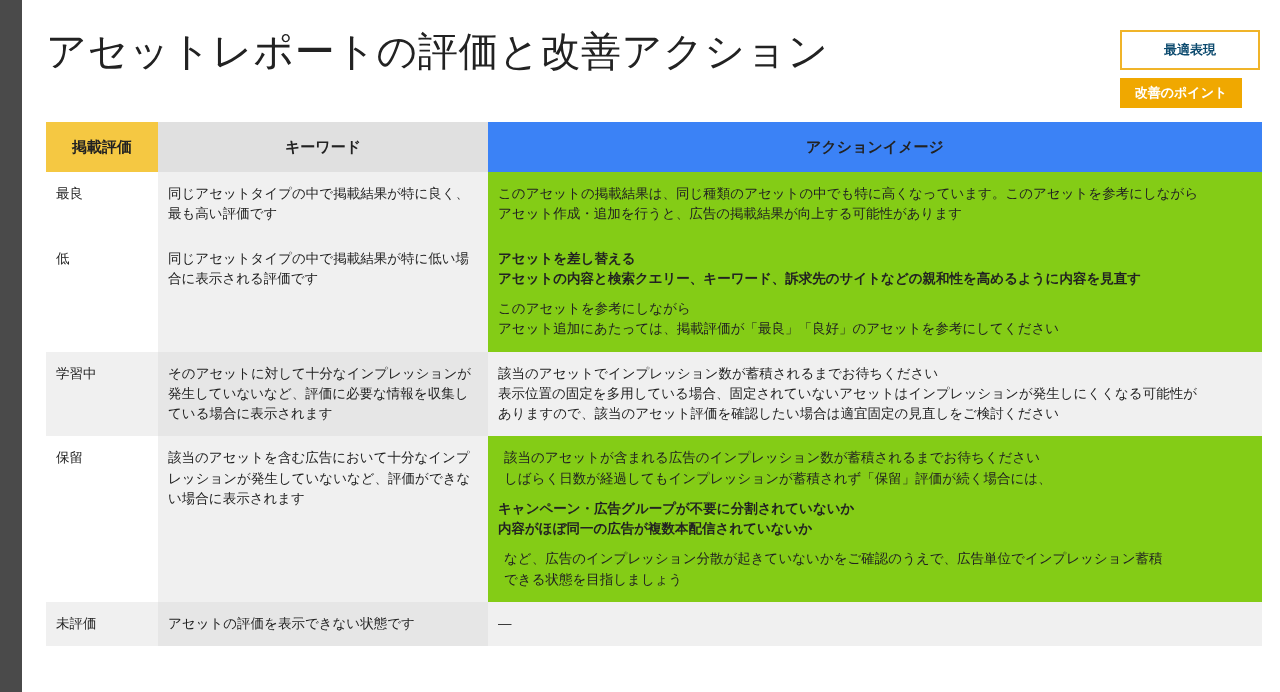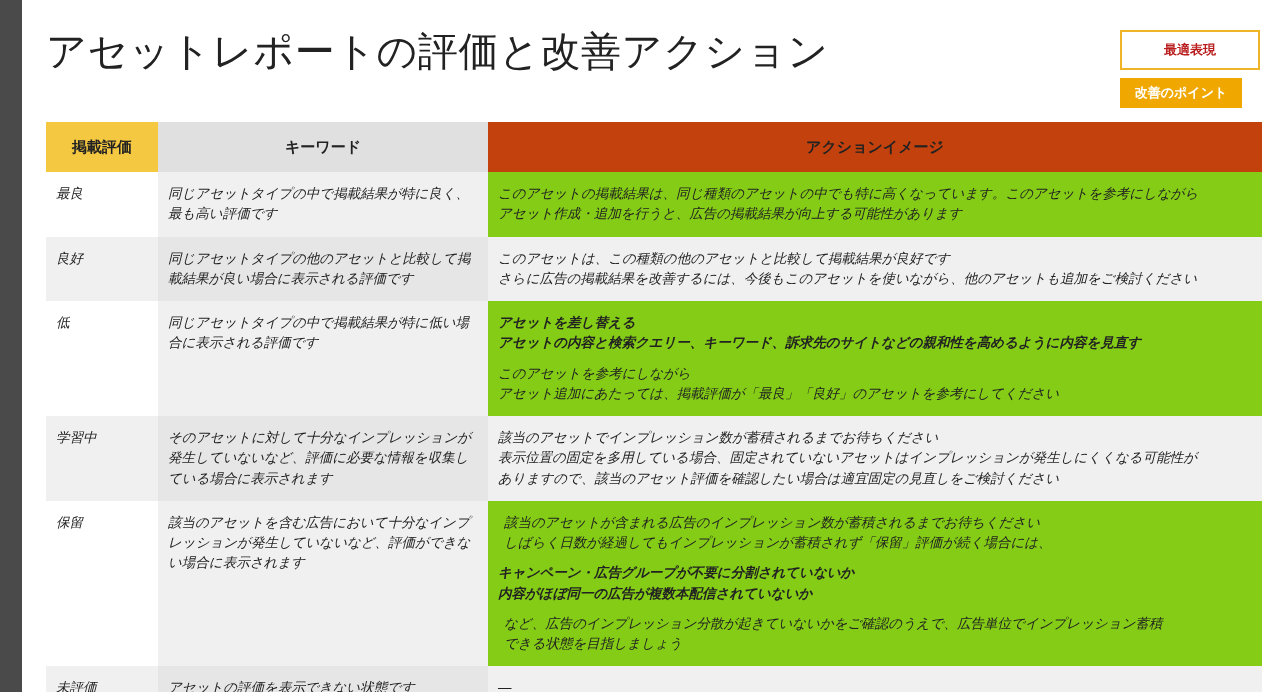--- a/index.html
+++ b/index.html
@@ -49,21 +49,21 @@
     position: absolute;
     right: 20px;
     top: 30px;
     width: 140px;
   }
   .badge-outline {
     box-sizing: border-box;
     width: 140px;
     height: 40px;
     border: 2px solid #f0b429;
-    color: #b91c1c;
+    color: #0c4a6e;
     font-size: 13px;
     font-weight: bold;
     display: flex;
     align-items: center;
     justify-content: center;
     background: #ffffff;
     text-align: center;
   }
   .badge-filled {
     box-sizing: border-box;
@@ -97,30 +97,29 @@
   }
   th.h-eval {
     width: 112px;
     background: #f5c842;
   }
   th.h-desc {
     width: 330px;
     background: #e0e0e0;
   }
   th.h-action {
-    background: #c2410c;
+    background: #3b82f6;
     padding-left: 16px;
   }
   table.report td {
     vertical-align: top;
     font-size: 13.5px;
     line-height: 1.5;
     padding: 12px 10px;
     color: #222222;
-    font-style: italic;
   }
   td.c-eval {
     width: 112px;
     padding-left: 14px;
   }
   td.c-desc {
     width: 330px;
   }
   td.c-action {
     padding-left: 16px;
@@ -164,28 +163,20 @@
       </thead>
       <tbody id="table-body">
           <tr class="row-white">
             <td class="c-eval">最良</td>
             <td class="c-desc">同じアセットタイプの中で掲載結果が特に良く、最も高い評価です</td>
             <td class="c-action">
               <span class="line">このアセットの掲載結果は、同じ種類のアセットの中でも特に高くなっています。このアセットを参考にしながら</span>
               <span class="line">アセット作成・追加を行うと、広告の掲載結果が向上する可能性があります</span>
             </td>
           </tr>
-          <tr class="row-gray">
-            <td class="c-eval">良好</td>
-            <td class="c-desc">同じアセットタイプの他のアセットと比較して掲載結果が良い場合に表示される評価です</td>
-            <td class="c-action">
-              <span class="line">このアセットは、この種類の他のアセットと比較して掲載結果が良好です</span>
-              <span class="line">さらに広告の掲載結果を改善するには、今後もこのアセットを使いながら、他のアセットも追加をご検討ください</span>
-            </td>
-          </tr>
           <tr class="row-white">
             <td class="c-eval">低</td>
             <td class="c-desc">同じアセットタイプの中で掲載結果が特に低い場合に表示される評価です</td>
             <td class="c-action">
               <span class="line bold">アセットを差し替える</span>
               <span class="line bold">アセットの内容と検索クエリー、キーワード、訴求先のサイトなどの親和性を高めるように内容を見直す</span>
               <span class="spacer"></span>
               <span class="line">このアセットを参考にしながら</span>
               <span class="line">アセット追加にあたっては、掲載評価が「最良」「良好」のアセットを参考にしてください</span>
             </td>

